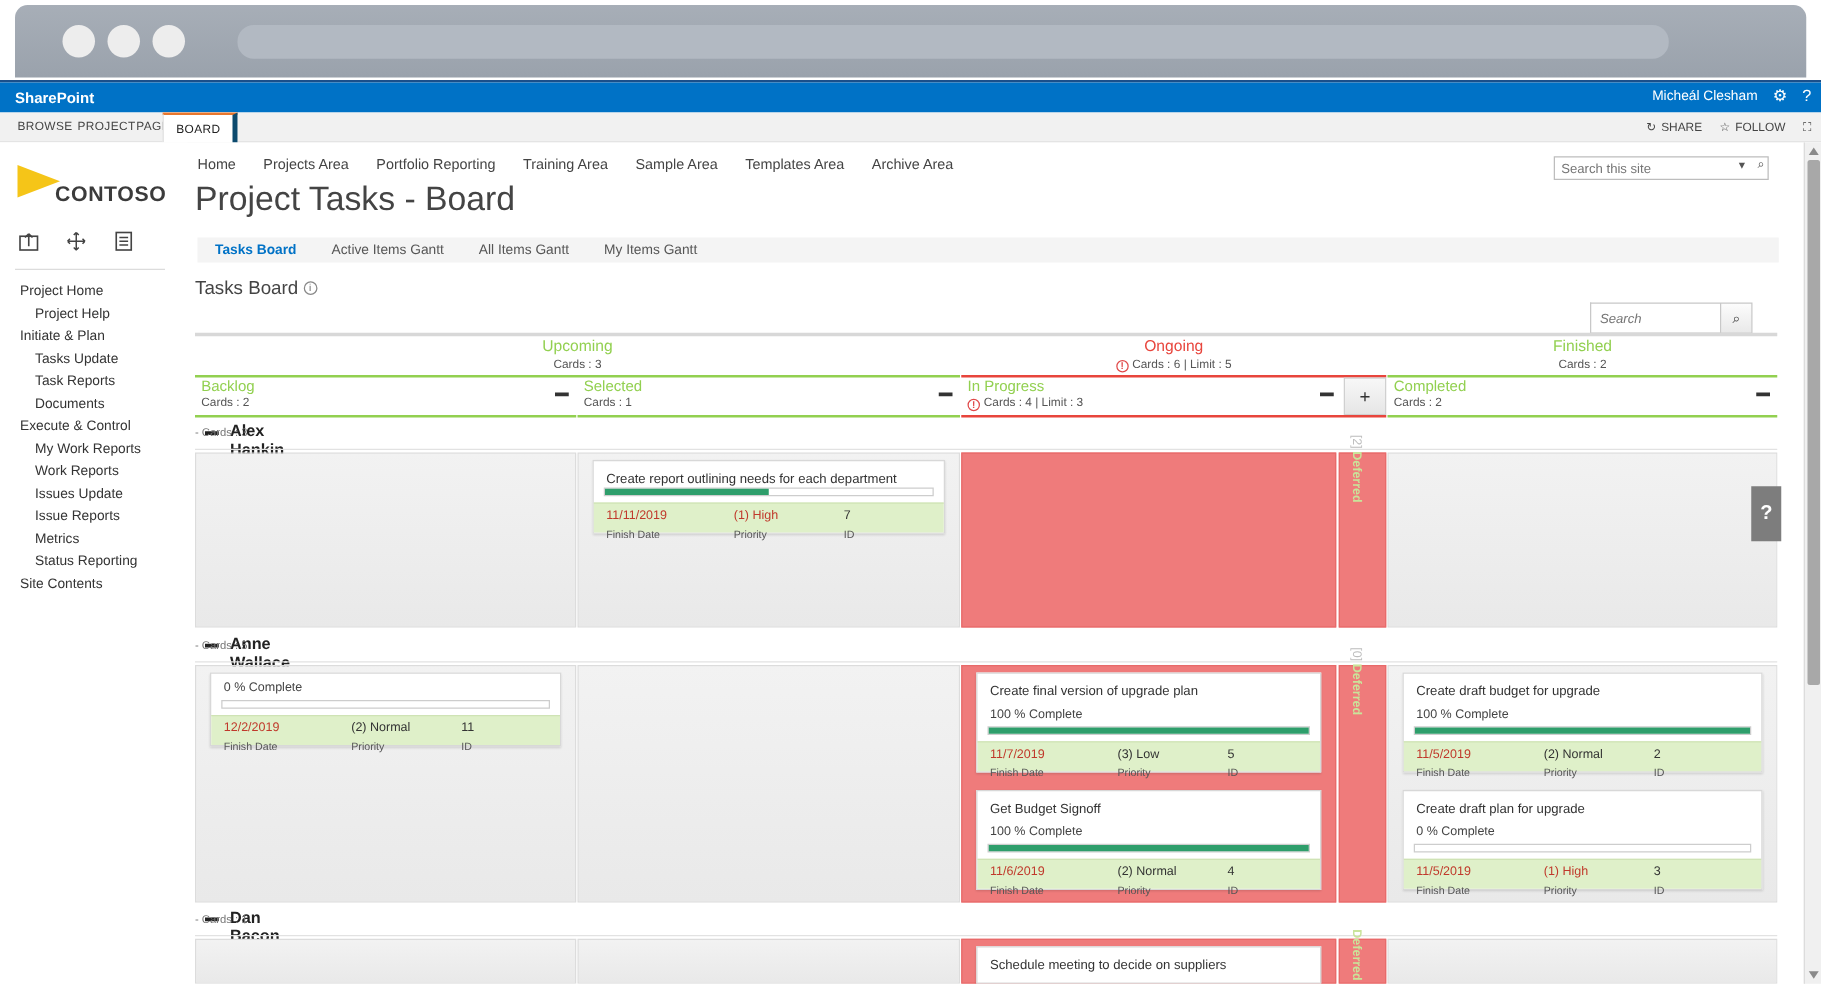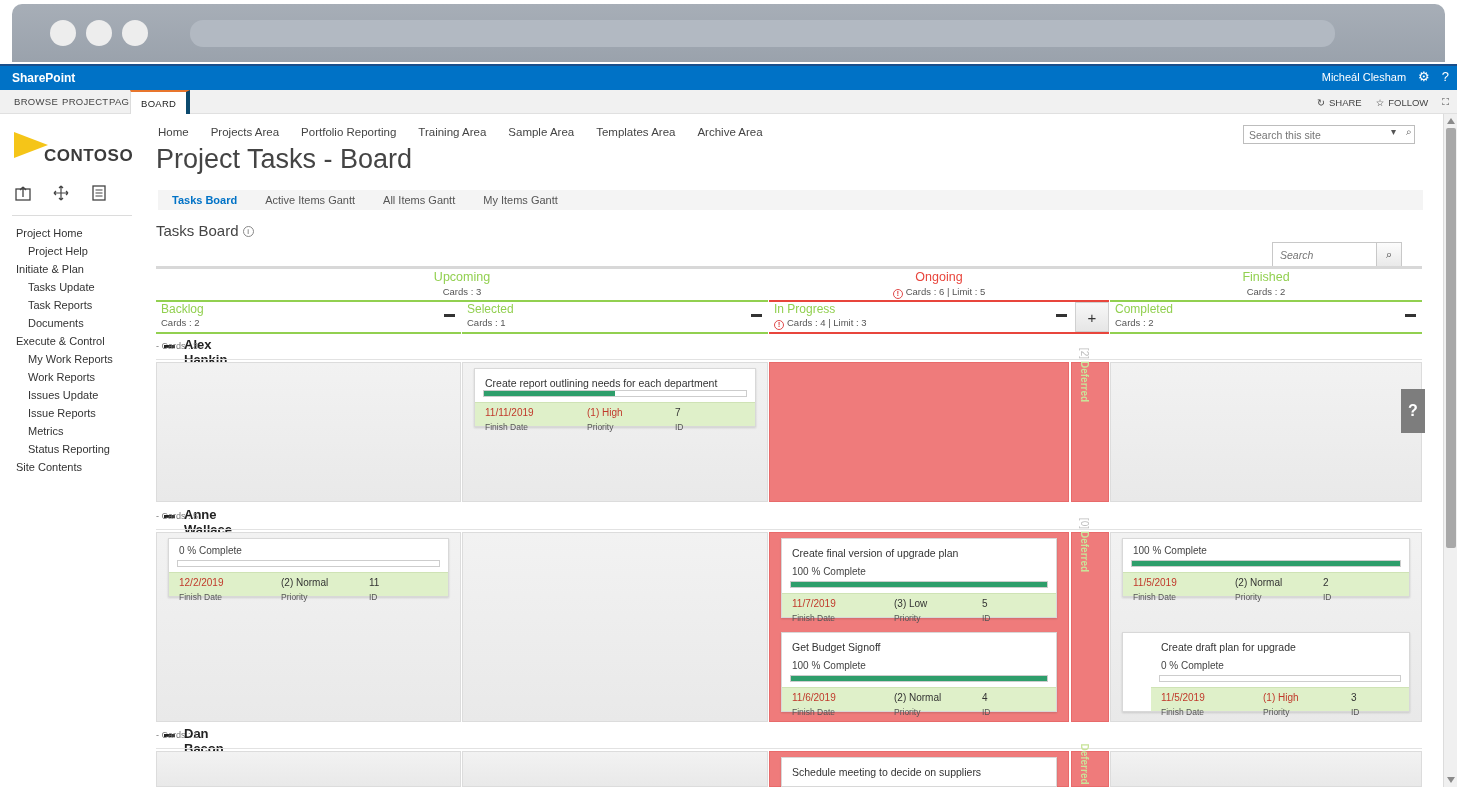--- a/index.html
+++ b/index.html
@@ -605,40 +605,41 @@
                   <div class="cf-val val-dark">(2) Normal</div>
                   <div class="cf-lab">Priority</div>
                 </div>
                 <div class="cf-col cf-c3">
                   <div class="cf-val val-dark">4</div>
                   <div class="cf-lab">ID</div>
                 </div>
               </div>
             </div>
             <div class="card" style="left: 966px; width: 288px; top: 34px;">
+              <div class="card-title">Create draft budget for upgrade</div>
               <div class="card-pct">100 % Complete</div>
               <div class="card-bar">
                 <div class="card-bar-fill" style="width: 100%;"></div>
               </div>
               <div class="card-foot">
                 <div class="cf-col cf-c1">
                   <div class="cf-val val-red">11/5/2019</div>
                   <div class="cf-lab">Finish Date</div>
                 </div>
                 <div class="cf-col cf-c2">
                   <div class="cf-val val-dark">(2) Normal</div>
                   <div class="cf-lab">Priority</div>
                 </div>
                 <div class="cf-col cf-c3">
                   <div class="cf-val val-dark">2</div>
                   <div class="cf-lab">ID</div>
                 </div>
               </div>
             </div>
-            <div class="card" style="left: 966px; width: 288px; top: 128px; padding-left: 28px;">
+            <div class="card" style="left: 966px; width: 288px; top: 128px;">
               <div class="card-title">Create draft plan for upgrade</div>
               <div class="card-pct">0 % Complete</div>
               <div class="card-bar">
                 <div class="card-bar-fill" style="width: 0%;"></div>
               </div>
               <div class="card-foot">
                 <div class="cf-col cf-c1">
                   <div class="cf-val val-red">11/5/2019</div>
                   <div class="cf-lab">Finish Date</div>
                 </div>

